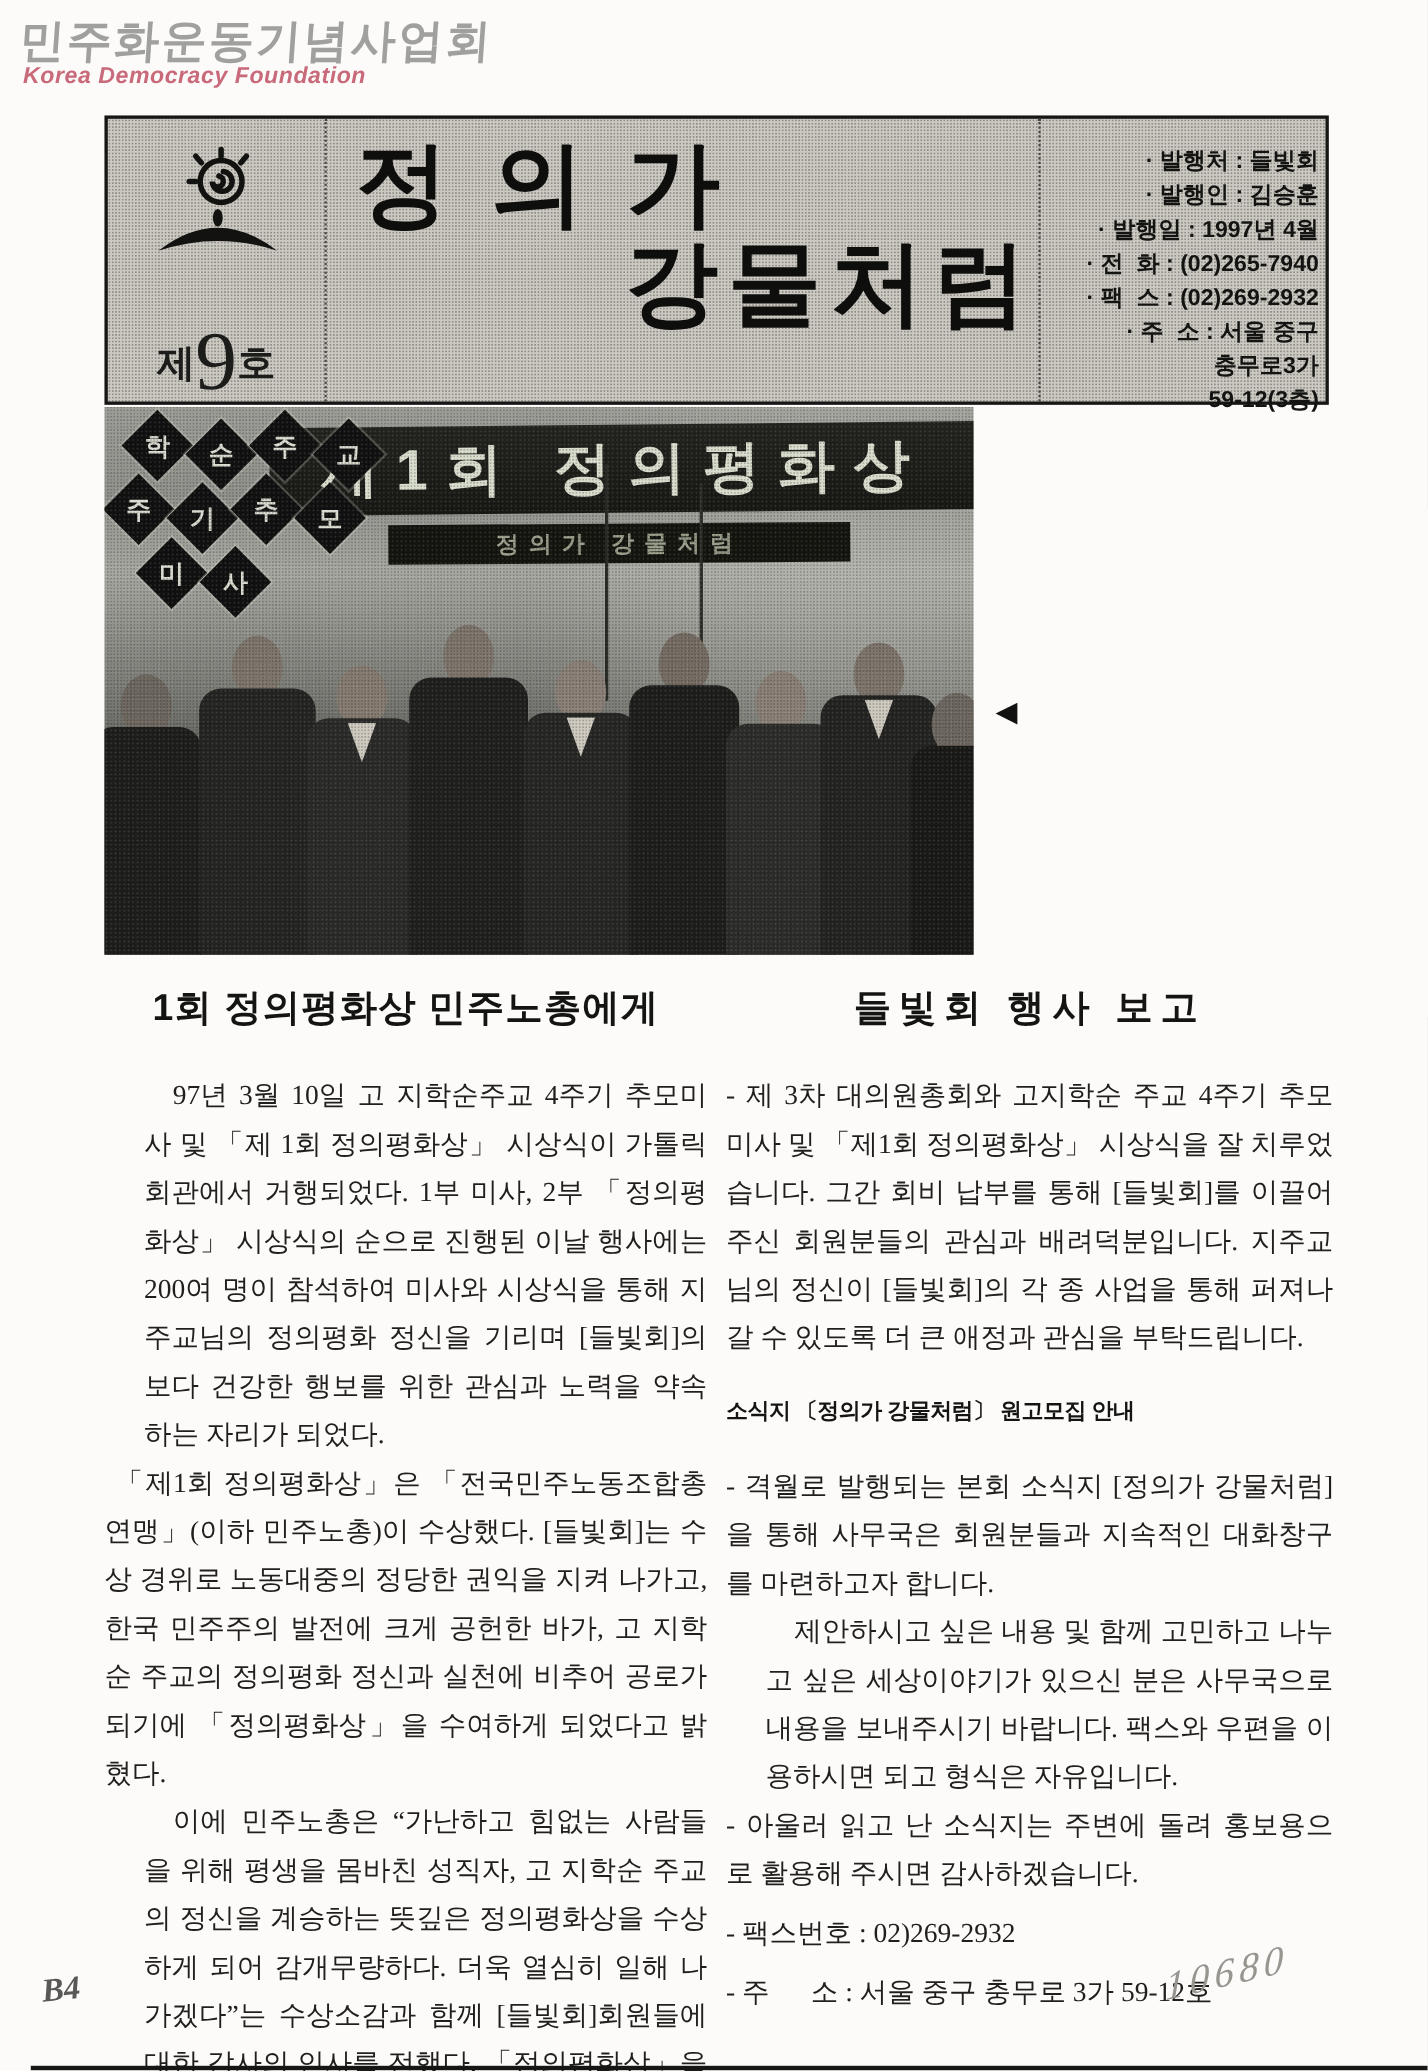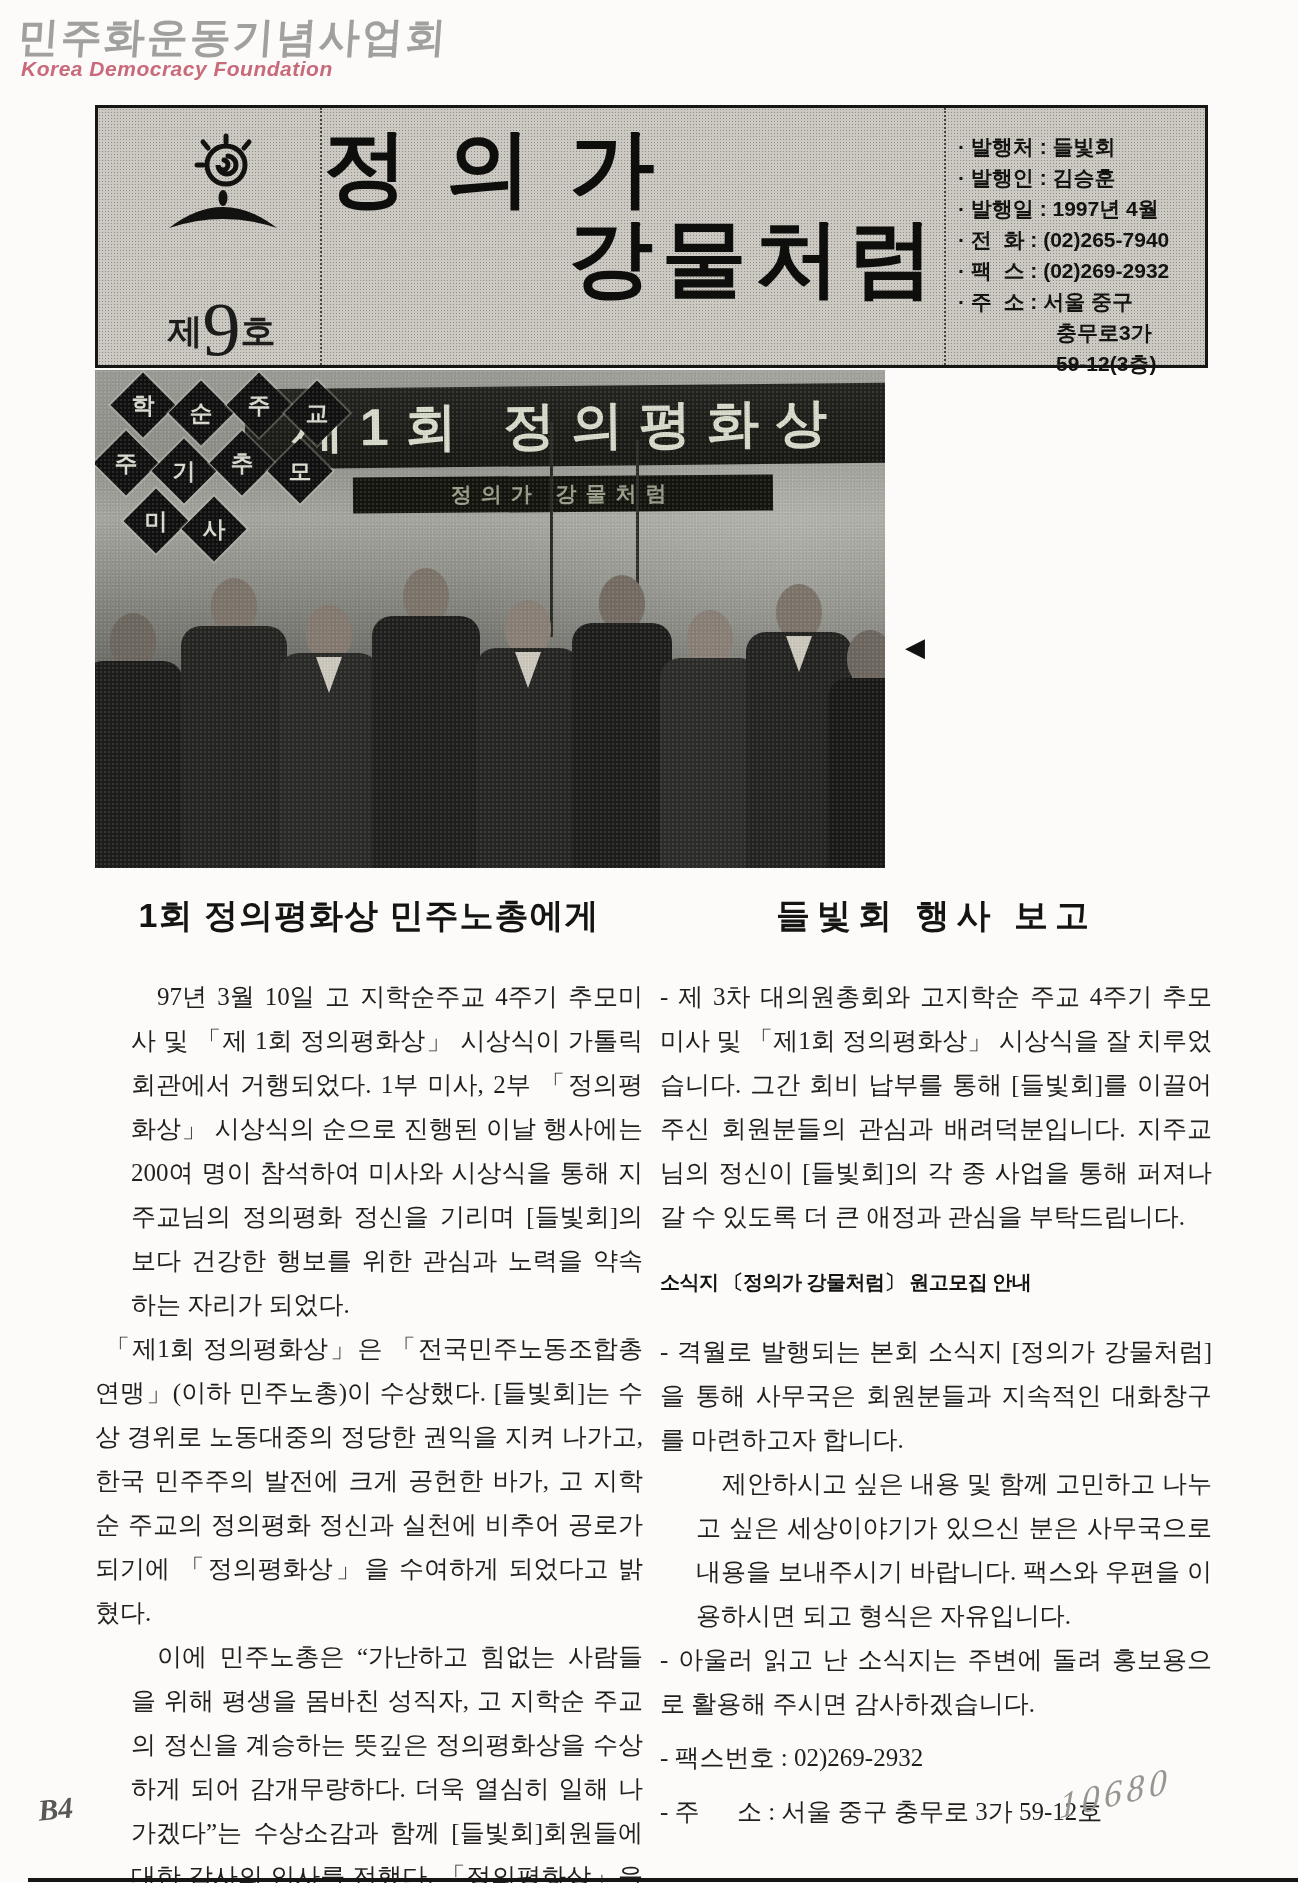--- a/index.html
+++ b/index.html
@@ -21,39 +21,39 @@
     font-size:21px;color:#c96a7b;letter-spacing:0.5px;
   }
   
   .masthead{
     position:absolute;left:95px;top:105px;width:1113px;height:263px;
     border:3px solid #161614;box-sizing:border-box;
     background-color:#ccc9c3;
     background-image:radial-gradient(#908d86 0.8px, transparent 1px);
     background-size:3px 3px;
   }
-  .mh-left{position:absolute;left:0;top:0;bottom:0;width:197px;border-right:2px dotted #45443f;margin-left:25px;}
+  .mh-left{position:absolute;left:0;top:0;bottom:0;width:197px;border-right:2px dotted #45443f;}
   .sun-logo{position:absolute;left:40px;top:20px;}
   .issue{position:absolute;left:0;right:0;bottom:6px;text-align:center;white-space:nowrap;}
   .issue .i-sm{font-family:"Liberation Sans",sans-serif;font-weight:700;font-size:35px;vertical-align:8px;}
   .issue .i-big{font-family:"Liberation Serif",serif;font-weight:400;font-size:76px;line-height:60px;vertical-align:-4px;}
   .mh-center{position:absolute;left:199px;right:263px;top:0;bottom:0;overflow:hidden;}
   .mh-title{
     font-family:"Liberation Serif",serif;font-weight:700;color:#0e0e0c;
     font-size:85px;line-height:88px;white-space:nowrap;
   }
   .mh-title.t1{margin:16px 0 0 26px;letter-spacing:0.45em;}
   .mh-title.t2{margin:2px 0 0 96px;letter-spacing:0.10em;text-align:right;}
   .mh-right{
     position:absolute;right:0;top:0;bottom:0;width:261px;box-sizing:border-box;
     border-left:2px dotted #45443f;padding:23px 6px 0 12px;
     font-family:"Liberation Sans",sans-serif;font-weight:700;
     font-size:21px;line-height:31px;color:#131311;
   }
-  .mh-right .row{white-space:pre;}
+  .mh-right .row{white-space:pre;text-align:right;}
   .mh-right .row.cont{padding-left:98px;}
   
   .photo{
     position:absolute;left:95px;top:370px;width:790px;height:498px;overflow:hidden;
     background:
       radial-gradient(circle at 88% 32%, rgba(205,205,198,.38), transparent 42%),
       linear-gradient(180deg,#9c9c97 0%,#90908b 16%,#a7a7a1 30%,#7b7b76 52%,#4c4c49 74%,#393936 100%);
   }
   .photo::after{
     content:"";position:absolute;inset:0;pointer-events:none;

